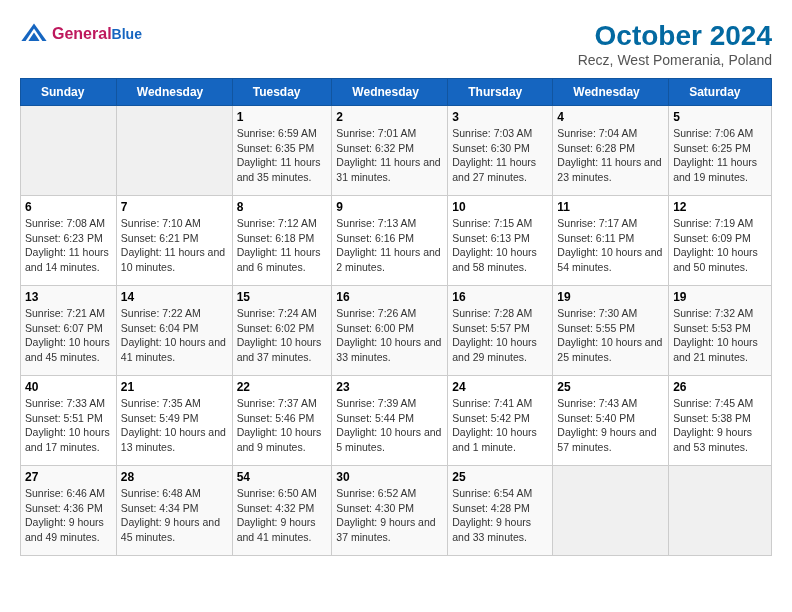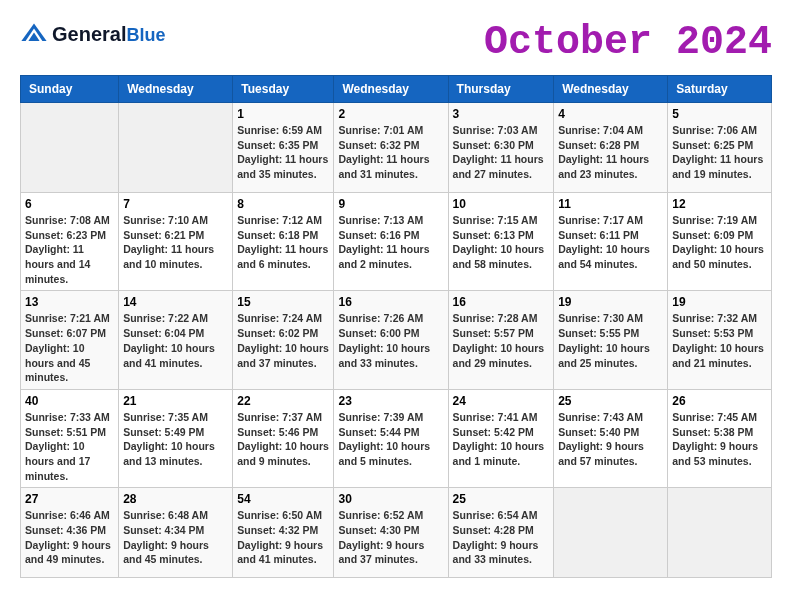--- a/index.html
+++ b/index.html
@@ -15,55 +15,54 @@
       justify-content: space-between;
       align-items: flex-start;
       margin-bottom: 10px;
     }
     .logo {
       display: flex;
       align-items: center;
       gap: 4px;
     }
     .logo-text-general {
-      font-size: 20px;
-      font-weight: bold;
-      color: #0f172a;
+      font-size: 16px;
+      font-weight: bold;
+      color: #be185d;
     }
     .logo-text-blue {
-      font-size: 18px;
+      font-size: 14px;
       font-weight: bold;
       color: #1565c0;
     }
     .logo-icon {
       width: 28px;
       height: 28px;
     }
     .title-section {
       text-align: right;
     }
     .month-title {
-      font-size: 40px;
-      font-weight: bold;
-      color: #a21caf;
-      font-family: Liberation Mono, monospace;
+      font-size: 28px;
+      font-weight: bold;
+      color: #0369a1;
     }
     .location {
       font-size: 14px;
       color: #555;
     }
     table {
       width: 100%;
       border-collapse: collapse;
       font-size: 11px;
     }
     thead tr th {
       background-color: #1565c0;
       color: #fff;
-      padding: 6px 8px;
+      padding: 6px 20px;
       text-align: left;
       font-size: 12px;
       border: 1px solid #1155a0;
     }
     tbody tr td {
       border: 1px solid #ccc;
       padding: 4px;
       vertical-align: top;
       min-height: 80px;
       height: 90px;
@@ -75,21 +74,20 @@
     .day-number {
       font-weight: bold;
       font-size: 12px;
       display: block;
       margin-bottom: 2px;
     }
     .day-info {
       font-size: 10.5px;
       color: #333;
       line-height: 1.4;
-      font-weight: bold;
     }
     .empty-cell {
       background: #f0f0f0 !important;
     }
   </style>
 </head>
 <body>
 
 <div class="header">
   <div class="logo">
@@ -97,20 +95,21 @@
       <polygon points="20,5 38,30 2,30" fill="#1565c0"></polygon>
       <polygon points="20,12 32,30 8,30" fill="#fff"></polygon>
       <polygon points="20,18 28,30 12,30" fill="#1565c0"></polygon>
     </svg>
     <div>
       <span class="logo-text-general">General</span><span class="logo-text-blue">Blue</span>
     </div>
   </div>
   <div class="title-section">
     <div class="month-title">October 2024</div>
+    <div class="location">Recz, West Pomerania, Poland</div>
   </div>
 </div>
 
 <table>
   <thead>
     <tr>
     <th>Sunday</th>
         <th>Wednesday</th>
         <th>Tuesday</th>
         <th>Wednesday</th>

